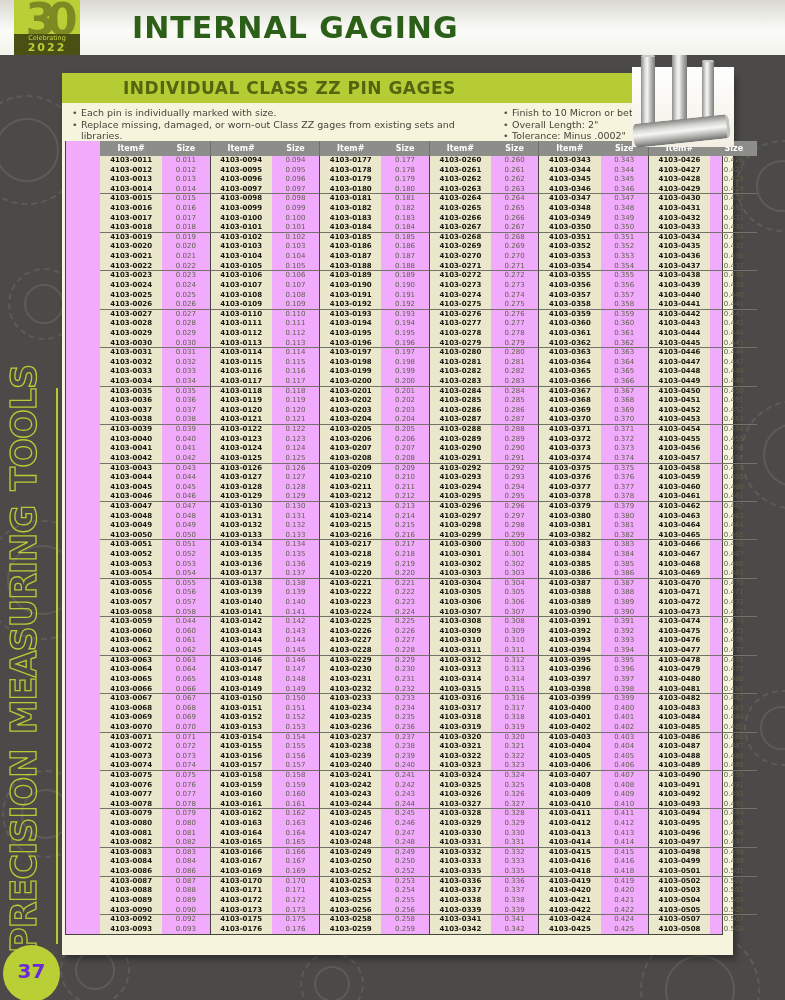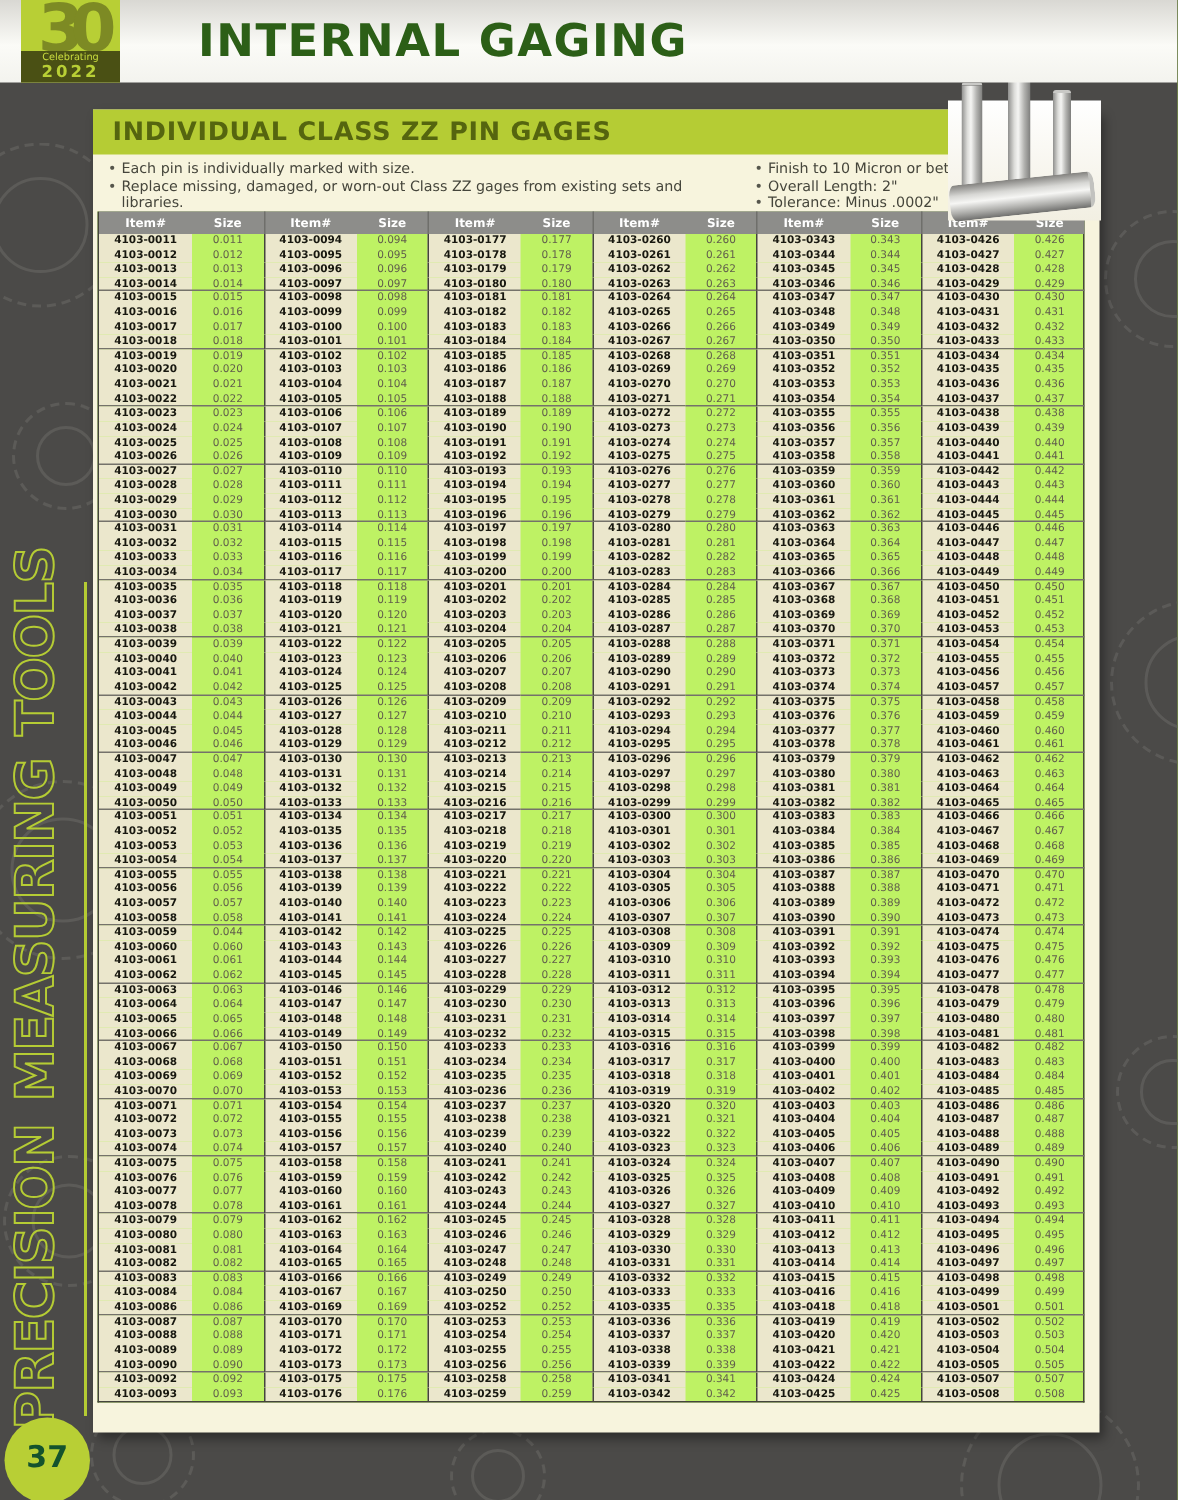--- a/index.html
+++ b/index.html
@@ -24,26 +24,26 @@
   .gear::after { content:''; position:absolute; inset:20%; border:2px solid #5e5d5a; border-radius:50%; }
 
   
   .v-label { position:absolute; left:4px; top:953px; width:562px; height:48px;
     transform:rotate(-90deg); transform-origin:0 0;
     font-size:35px; font-weight:bold; letter-spacing:-1px; word-spacing:4px;
     color:transparent; -webkit-text-stroke:1.3px #b5cc34; white-space:nowrap; z-index:3; }
   .accent-line { position:absolute; left:56px; top:388px; width:2px; height:556px; background:#b5cc34; z-index:3; }
   .page-badge { position:absolute; left:3px; top:945px; width:57px; height:57px; border-radius:50%;
     background:#b8cf35; z-index:6; text-align:center; }
-  .page-badge span { font-size:20px; font-weight:bold; color:#14532d; line-height:52px; }
+  .page-badge span { font-size:20px; font-weight:bold; color:#6d28d9; line-height:52px; }
 
   
   .panel { position:absolute; left:62px; top:73px; width:671px; height:882px;
     background:#f7f4dd; z-index:4; box-shadow:3px 4px 7px rgba(0,0,0,.38); }
-  .green-bar { position:absolute; left:0; top:0; width:671px; height:30px; background:#b5cc34; z-index:1; }
+  .green-bar { position:absolute; left:0; top:0; width:671px; height:30px; background:#b5cc34; z-index:1;padding-left:48px; }
   .section-title { font-size:17px; font-weight:bold; color:#55650f; letter-spacing:.5px;
     line-height:30px; padding-left:13px; }
   .features { position:absolute; top:34px; list-style:none; z-index:1; }
   .features li { font-size:9.5px; color:#45453b; line-height:11.5px; padding-left:11px; position:relative; }
   .features li::before { content:'•'; position:absolute; left:2px; color:#55554b; }
   .features-left { left:8px; width:410px; }
   .features-right { left:439px; width:160px; }
 
   
   .pin-photo { position:absolute; left:570px; top:-6px; width:102px; height:80px;
@@ -53,21 +53,21 @@
     border-top:2px solid #c9c9c6; }
   .pin-v1 { left:9px;  top:-12px; width:14px; height:82px; }
   .pin-v2 { left:40px; top:-16px; width:15px; height:88px; }
   .pin-v3 { left:70px; top:-7px;  width:12px; height:76px; }
   .pin-h  { left:1px; top:52px; width:97px; height:24px; transform:rotate(-6deg); border-top:none;
     background:linear-gradient(#83827f 0%,#d7d7d4 30%,#f6f6f4 50%,#aeaeab 78%,#6f6f6d 100%);
     border-radius:4px/8px; border-right:3px solid #c2c2bf; }
 
   
   #gage-table { position:absolute; left:3px; top:68px; width:658px;
-    border:1px solid #45443c; border-top:none; z-index:1; background:#bef264; }
+    border:1px solid #45443c; border-top:none; z-index:1; background:#f0abfc;padding-left:34px; }
   .trow { display:grid; grid-template-columns:repeat(6, 62.2px 47.4px); height:9.614px; }
   .thead { height:15px; background:#8d8d8a; }
   .cell { font-size:7px; line-height:9.6px; text-align:center; overflow:hidden; white-space:nowrap; }
   .hcell { color:#ffffff; font-weight:bold; font-size:8px; line-height:15px; background:#8d8d8a; }
   .icell { font-weight:bold; color:#17170f; background:#ebe7cc; }
   .scell { color:#615e4c; }
   .pair-start { border-left:1px solid #45443c; }
   .thead .pair-start { border-left:1px solid #6f6f6b; }
   .trow .pair-start:first-child, .thead .pair-start:first-child { border-left:none; }
   .group-end .cell { border-bottom:1px solid #74726a; }

